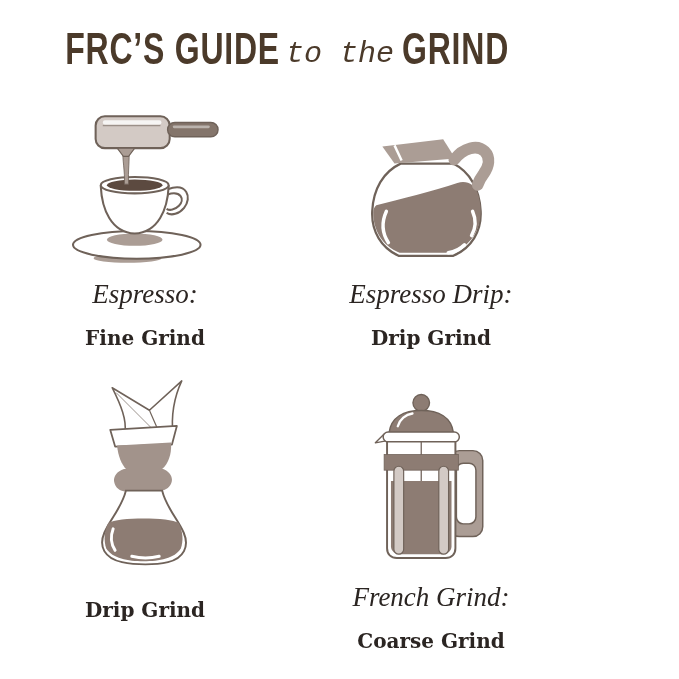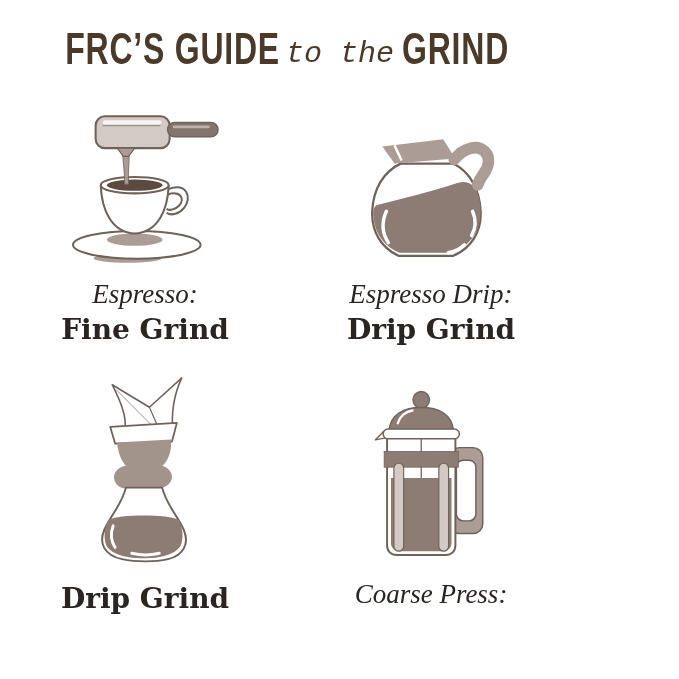--- a/index.html
+++ b/index.html
@@ -53,24 +53,24 @@
   .caption .method {
     font-family: "Liberation Serif", serif;
     font-style: italic;
     font-size: 27px;
     line-height: 1.15;
     display: block;
   }
   .caption .grind {
     font-family: "DejaVu Serif", serif;
     font-weight: 700;
-    font-size: 28px;
+    font-size: 20px;
     line-height: 1.2;
     display: block;
-    margin-top: 3px;
+    margin-top: 16px;
   }
   svg { display: block; }
 </style>
 </head>
 <body>
 
 <div class="poster">
 
   <div class="masthead">
     <span class="block left">FRC’S GUIDE</span>
@@ -192,18 +192,19 @@
 
           <rect x="37" y="72" width="76" height="16" fill="var(--coffee)" stroke="var(--outline)" stroke-width="0.8"></rect>
 
           <path d="M 44 99 H 106 V 166 C 106 171 102 174 97 174 H 53 C 48 174 44 171 44 166 Z" fill="var(--coffee)"></path>
 
           <rect x="47" y="84" width="10" height="90" rx="5" fill="var(--taupe_light)" stroke="var(--outline)" stroke-width="1.2"></rect>
           <rect x="93" y="84" width="10" height="90" rx="5" fill="var(--taupe_light)" stroke="var(--outline)" stroke-width="1.2"></rect>
         </svg>
       </div>
       <div class="caption">
-        <span class="method">Coarse Press:</span>
+        <span class="method">French Grind:</span>
+        <span class="grind">Coarse Grind</span>
       </div>
     </div>
 
   </div>
 </div>
 
 </body></html>

